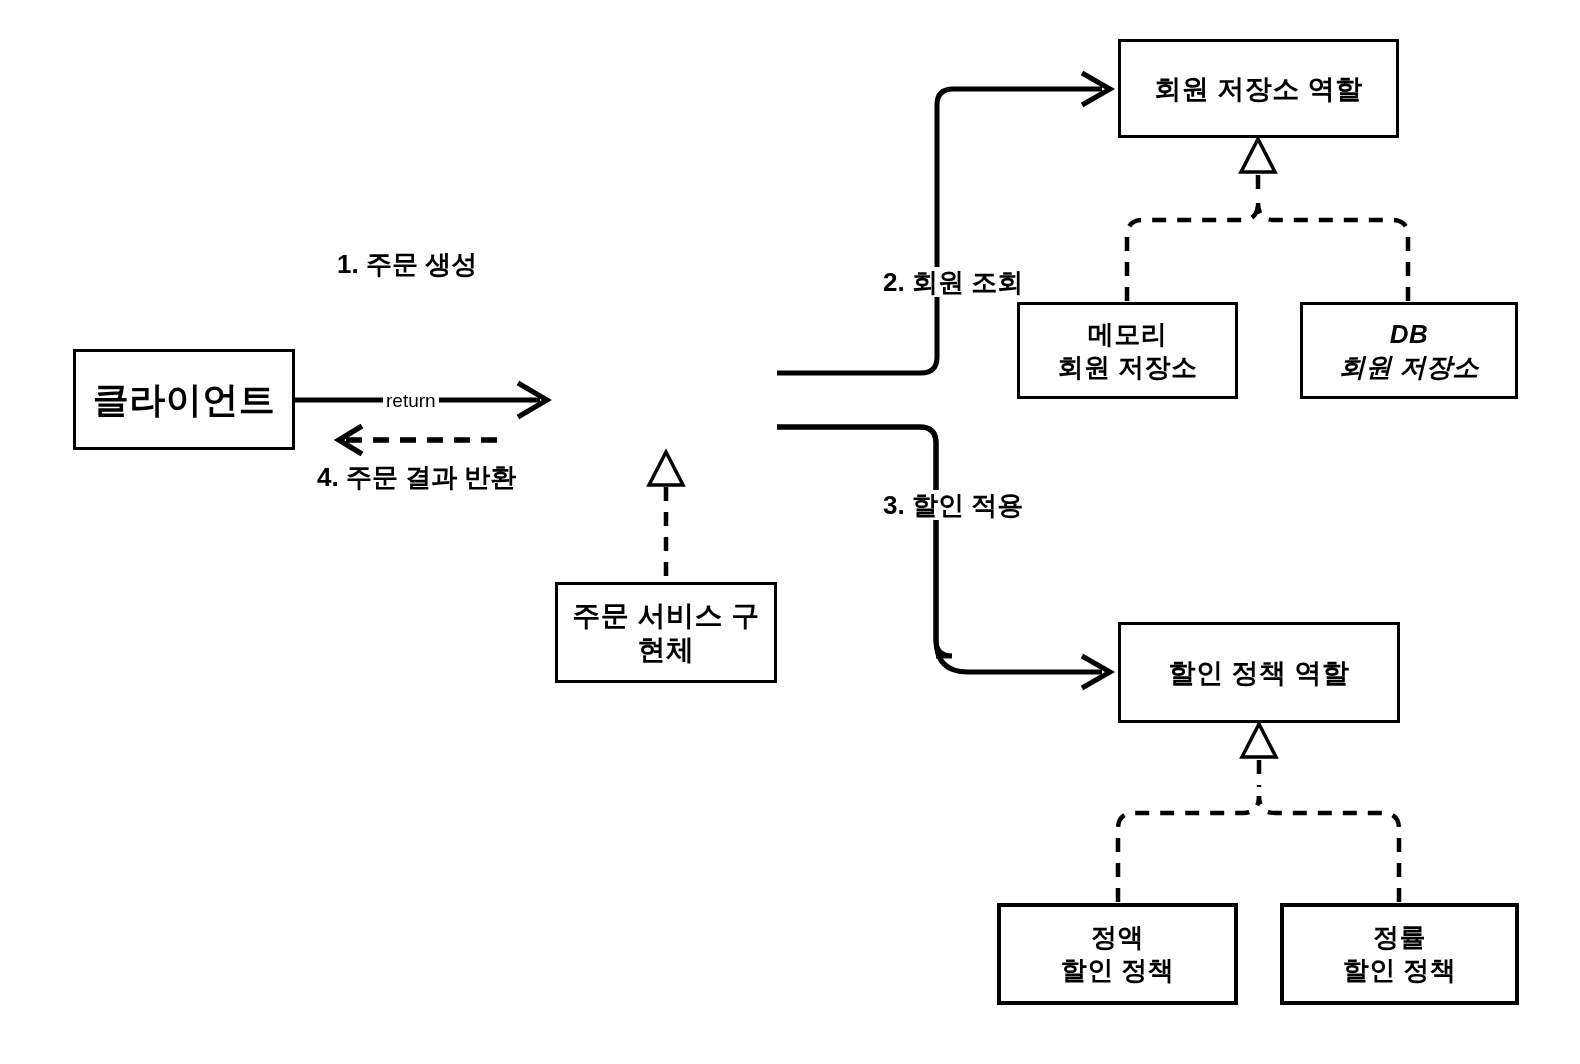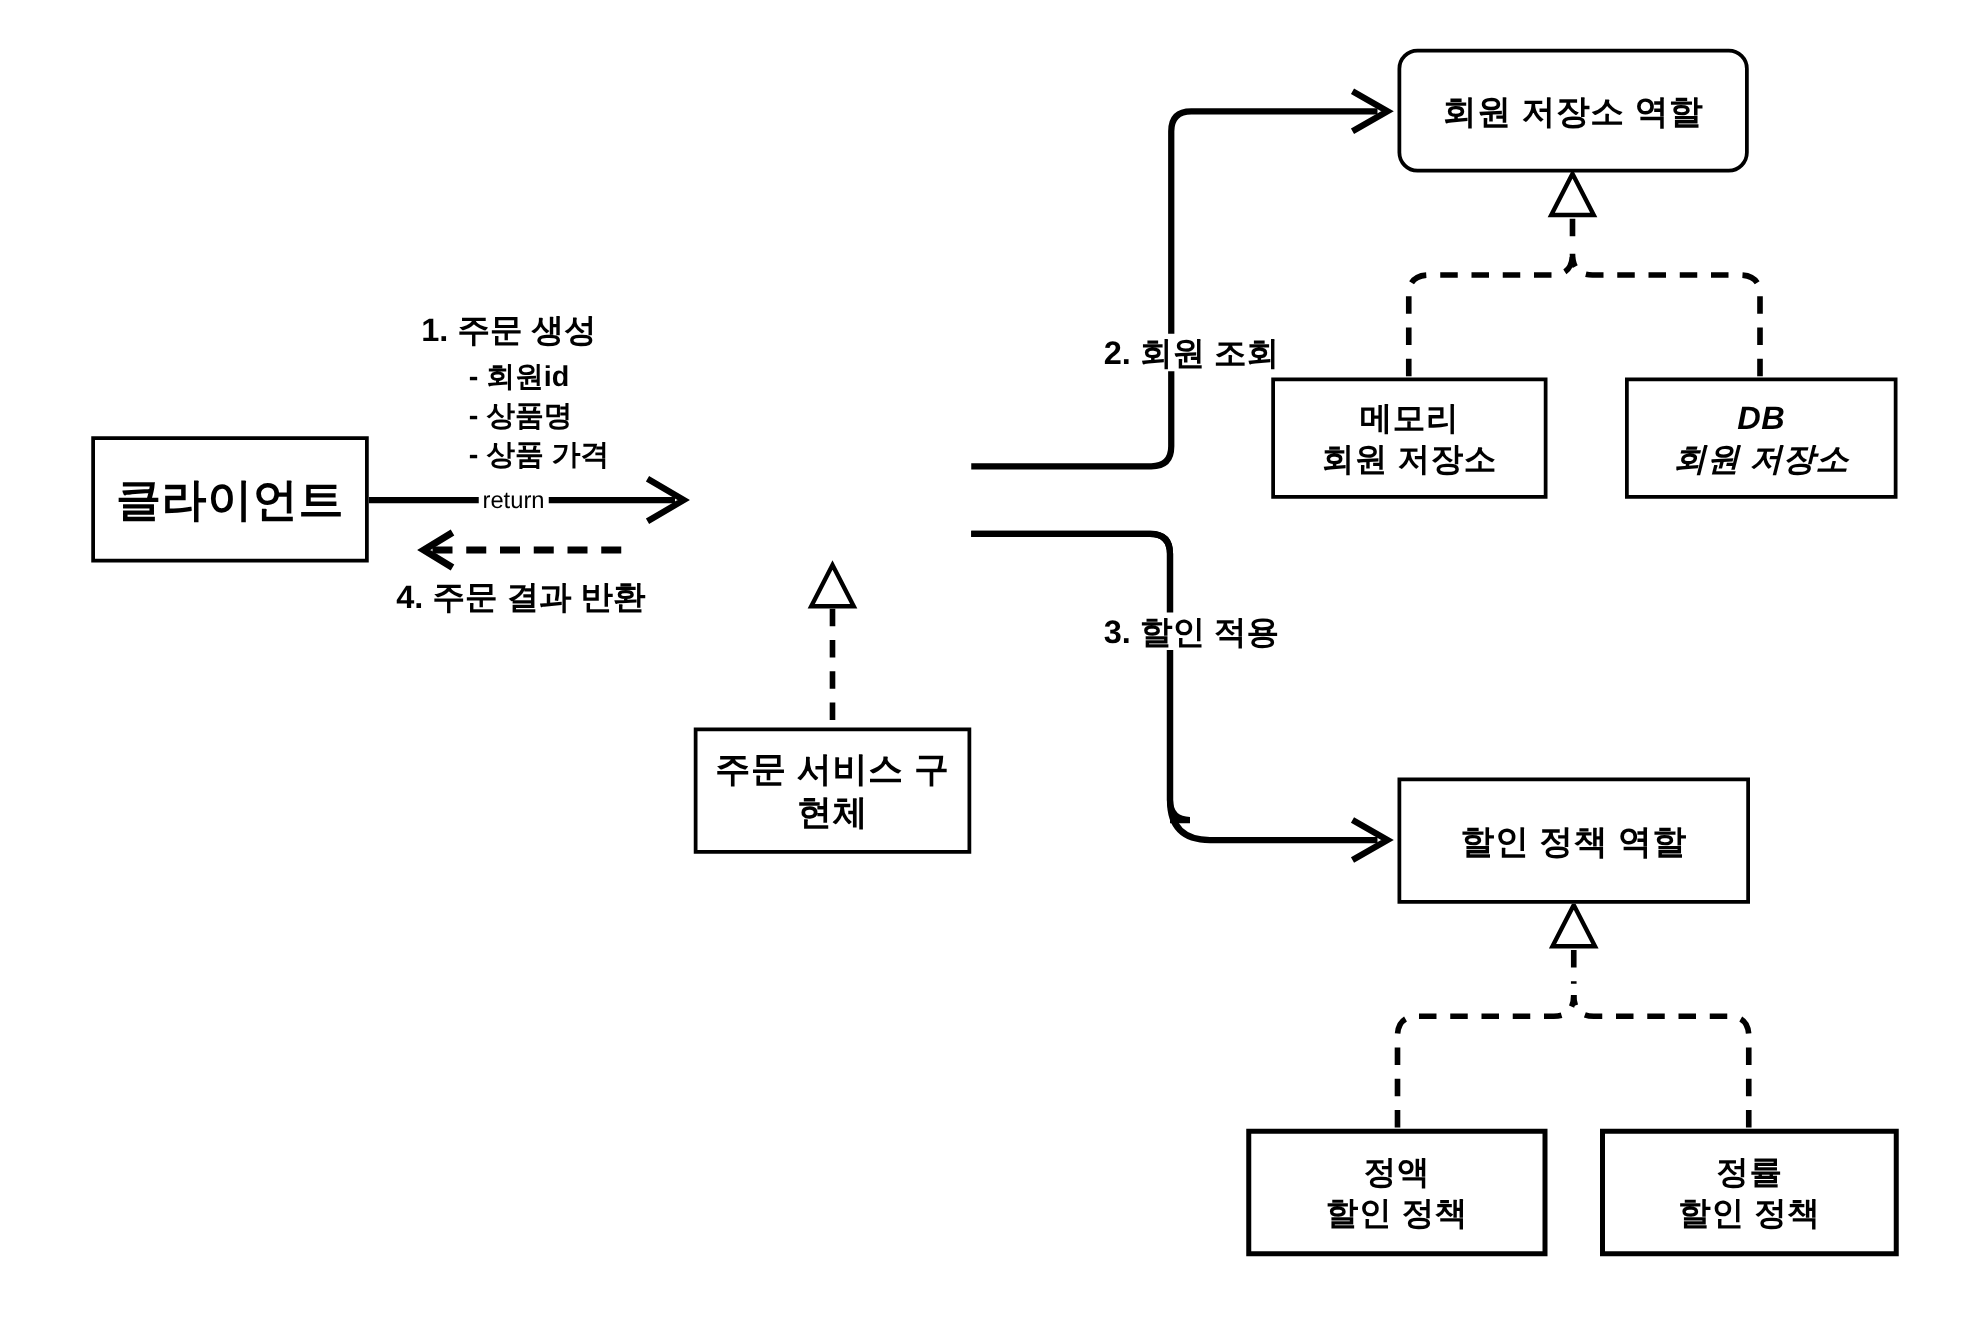--- a/index.html
+++ b/index.html
@@ -118,21 +118,21 @@
 
   <div class="node" style="left:73px; top:349px; width:222px; height:101px; border-width:3.5px; font-size:36px;">
     <span class="ln">클라이언트</span>
   </div>
 
 
   <div class="node" style="left:555px; top:582px; width:222px; height:101px; font-size:28px;">
     <span class="ln">주문 서비스 구현체</span>
   </div>
 
-  <div class="node" style="left:1118px; top:39px; width:281px; height:99px;border-radius:16px;">
+  <div class="node" style="left:1118px; top:39px; width:281px; height:99px;">
     <span class="ln">회원 저장소 역할</span>
   </div>
 
   <div class="node" style="left:1017px; top:302px; width:221px; height:97px; font-size:26px; line-height:33px;">
     <span class="ln">메모리</span>
     <span class="ln">회원 저장소</span>
   </div>
 
   <div class="node" style="left:1300px; top:302px; width:218px; height:97px; font-size:26px; line-height:33px;font-style:italic;">
     <span class="ln">DB</span>
@@ -148,25 +148,20 @@
     <span class="ln">할인 정책</span>
   </div>
 
   <div class="node thick" style="left:1280px; top:903px; width:239px; height:102px; font-size:26px; line-height:33px;">
     <span class="ln">정률</span>
     <span class="ln">할인 정책</span>
   </div>
 
   <div class="lbl" style="left:337px; top:250px;">1. 주문 생성</div>
 
-  <div class="params" style="left:375px; top:286px;">
-    <div>- 회원id</div>
-    <div>- 상품명</div>
-    <div>- 상품 가격</div>
-  </div>
 
   <div class="return-lbl" style="left:383px; top:390px;">return</div>
 
   <div class="lbl" style="left:317px; top:463px;">4. 주문 결과 반환</div>
 
   <div class="lbl halo" style="left:842px; top:267px;">2. 회원 조회</div>
 
   <div class="lbl halo" style="left:842px; top:490px;">3. 할인 적용</div>
 
 </div>

